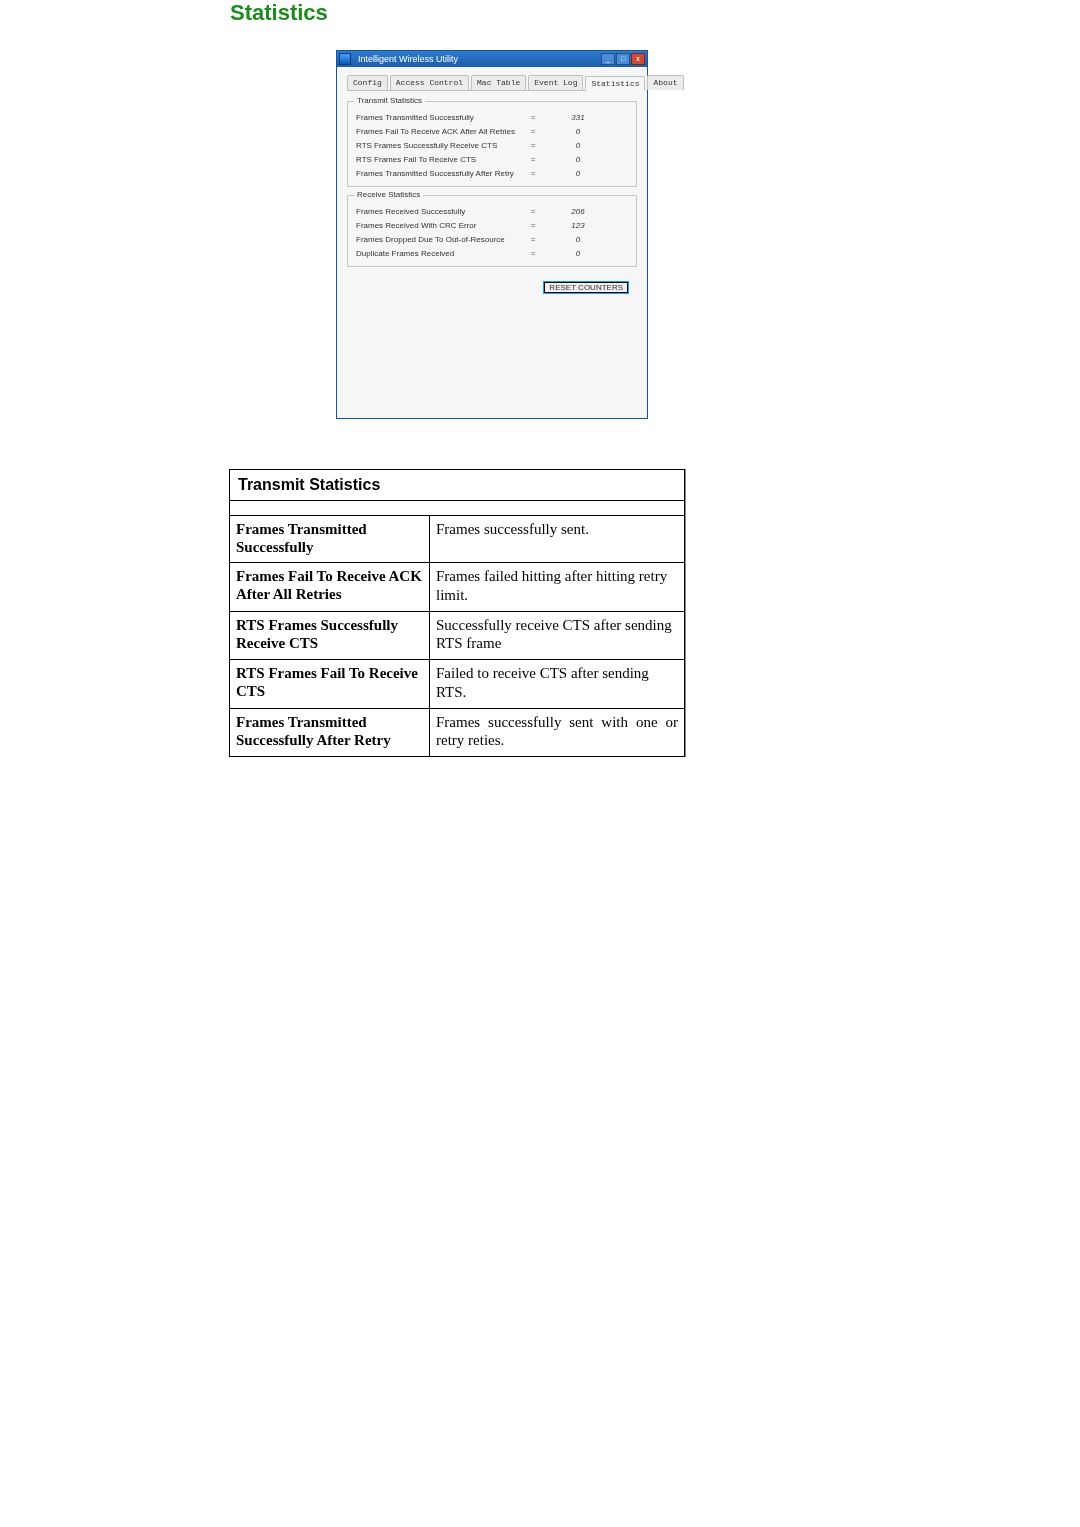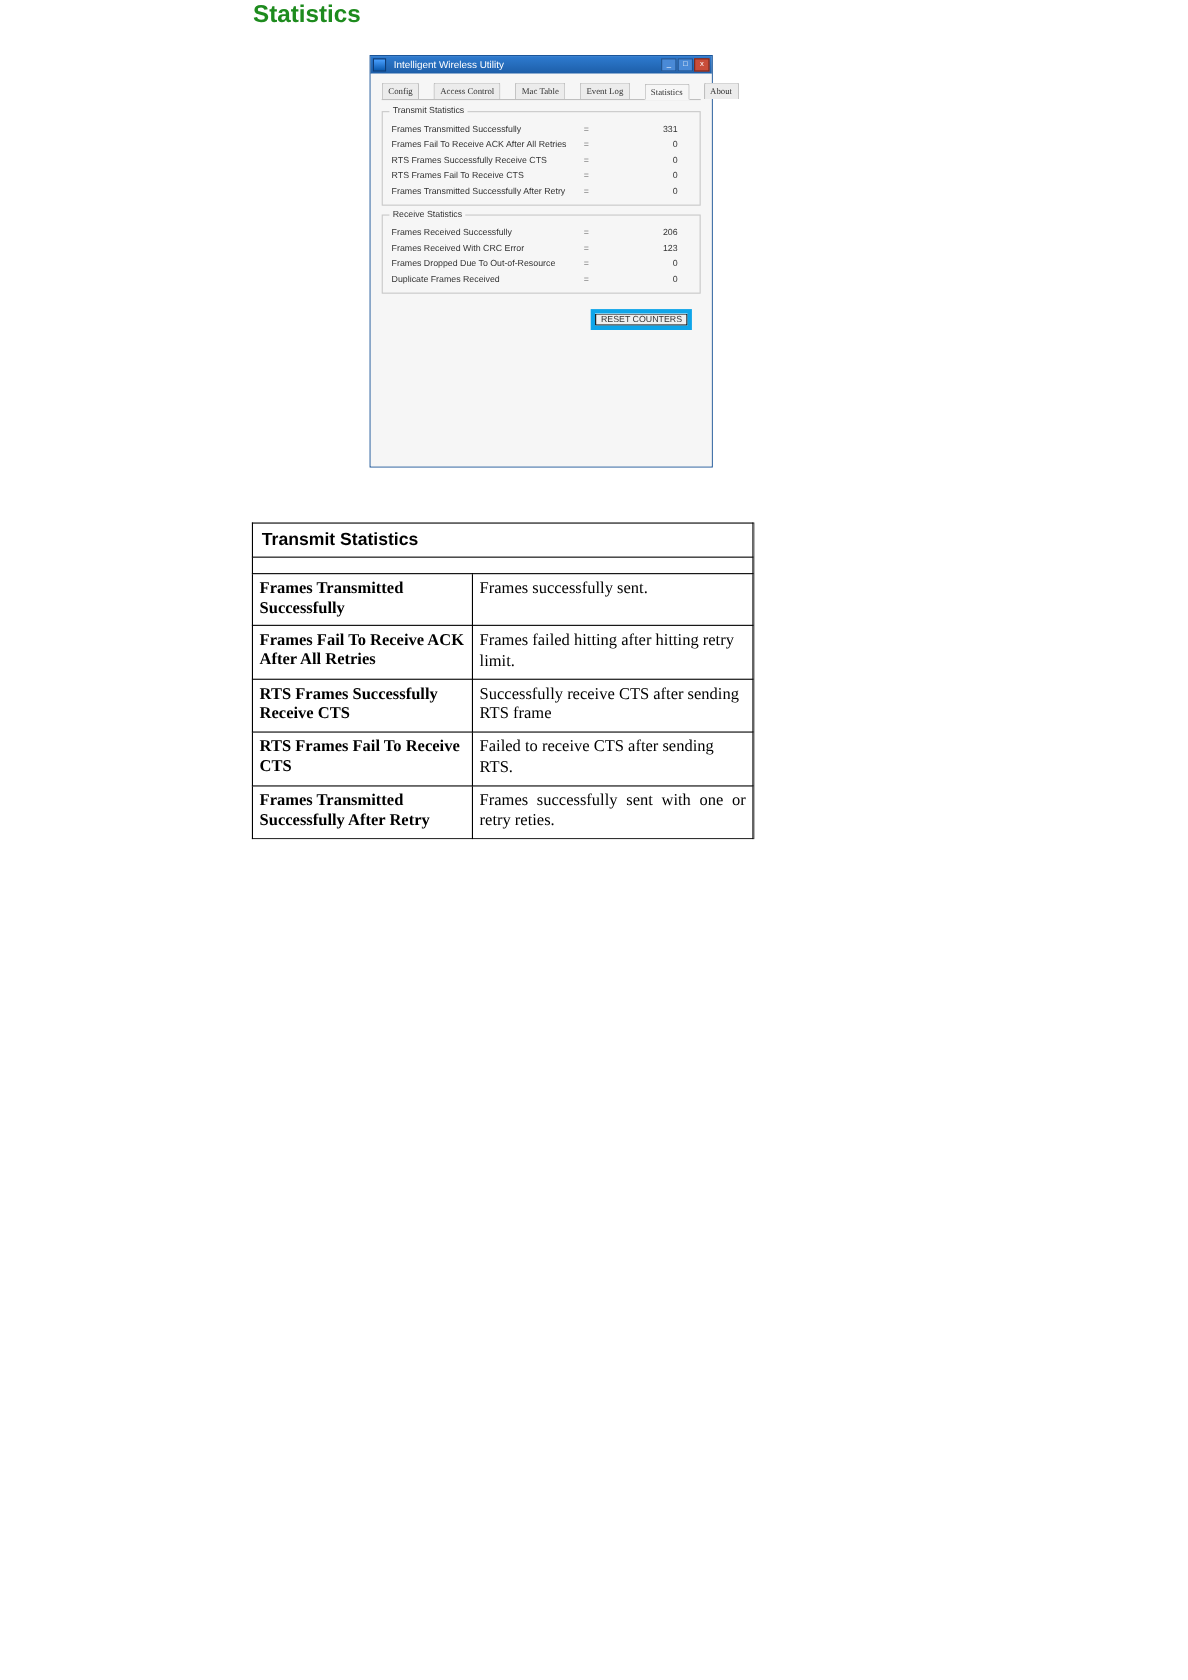--- a/index.html
+++ b/index.html
@@ -67,22 +67,22 @@
   }
   .win-btn.min, .win-btn.max { background:#4a8ad7; border-color:#20528e; }
 
   .dlg-body {
     background:#f6f6f6;
     padding: 6px 10px 14px 10px;
   }
 
   .tabstrip {
     display:flex;
-    gap:14px;
-    font-family: Liberation Serif, serif;
+    gap:3px;
+    font-family: Liberation Mono, monospace;
     font-size: 8px;
     color:#333;
     border-bottom:1px solid #bfbfbf;
     margin: 2px 0 10px 0;
     user-select:none;
   }
   .tab {
     padding: 2px 5px;
     border:1px solid #bfbfbf;
     border-bottom:none;
@@ -116,29 +116,29 @@
     font-size:8px;
     color:#333;
   }
   .stat-row {
     display:flex;
     align-items:center;
     height:14px;
   }
   .stat-label { flex: 0 0 170px; white-space:nowrap; overflow:hidden; }
   .stat-eq    { flex: 0 0 14px; text-align:center; color:#555;}
-  .stat-val   { flex: 1 1 auto; text-align:right; padding-right:12px; white-space:nowrap;}
+  .stat-val   { flex: 1 1 auto; text-align:center; padding-right:12px; white-space:nowrap;font-style:italic;}
 
   .reset-bar { display:flex; justify-content:flex-end; margin-top:14px; margin-right:8px; }
   .reset-btn {
     font-family: Tahoma, Arial, sans-serif;
     font-size: 8px;
     color:#333;
     background:#efefef;
-    border:4px solid #0ea5e9;
+    border:1px solid #0ea5e9;
     padding:1px 5px;
     box-shadow: 0 0 0 1px #000 inset;
   }
 
   .spacer-after-dialog { height: 110px; }
 
   
   .def-table-wrap {
     margin-left: 229px;
     width: 456px;

